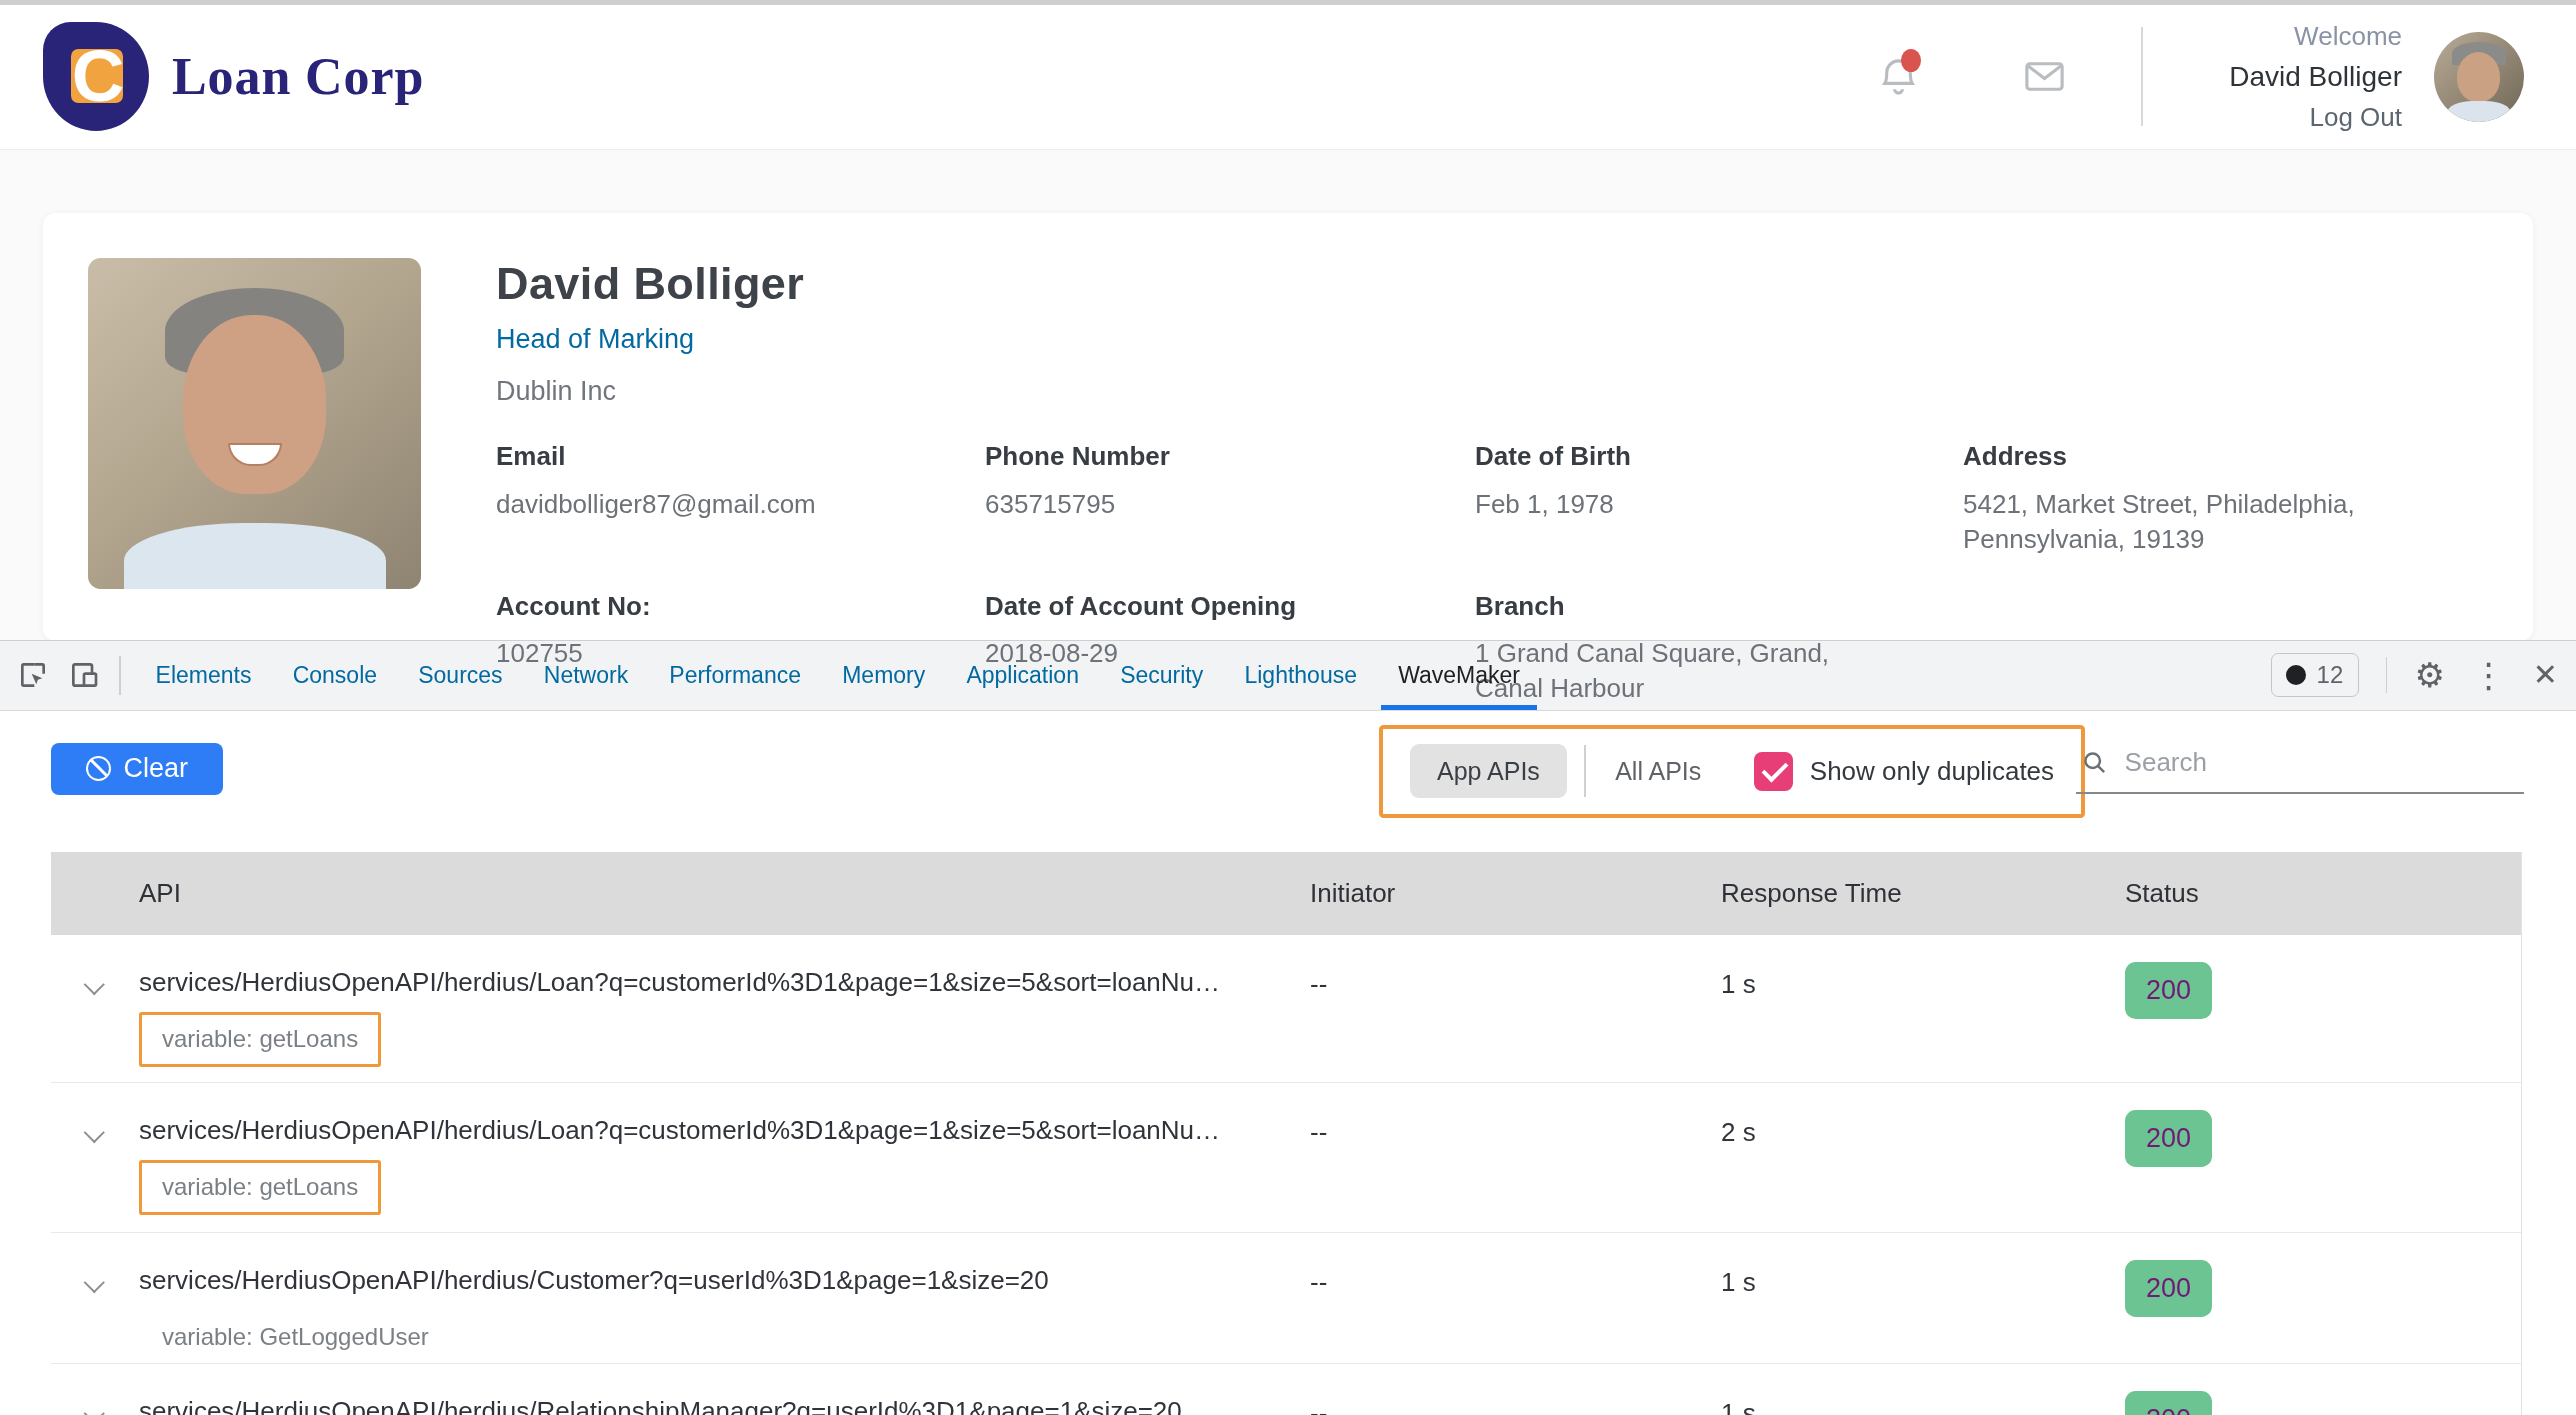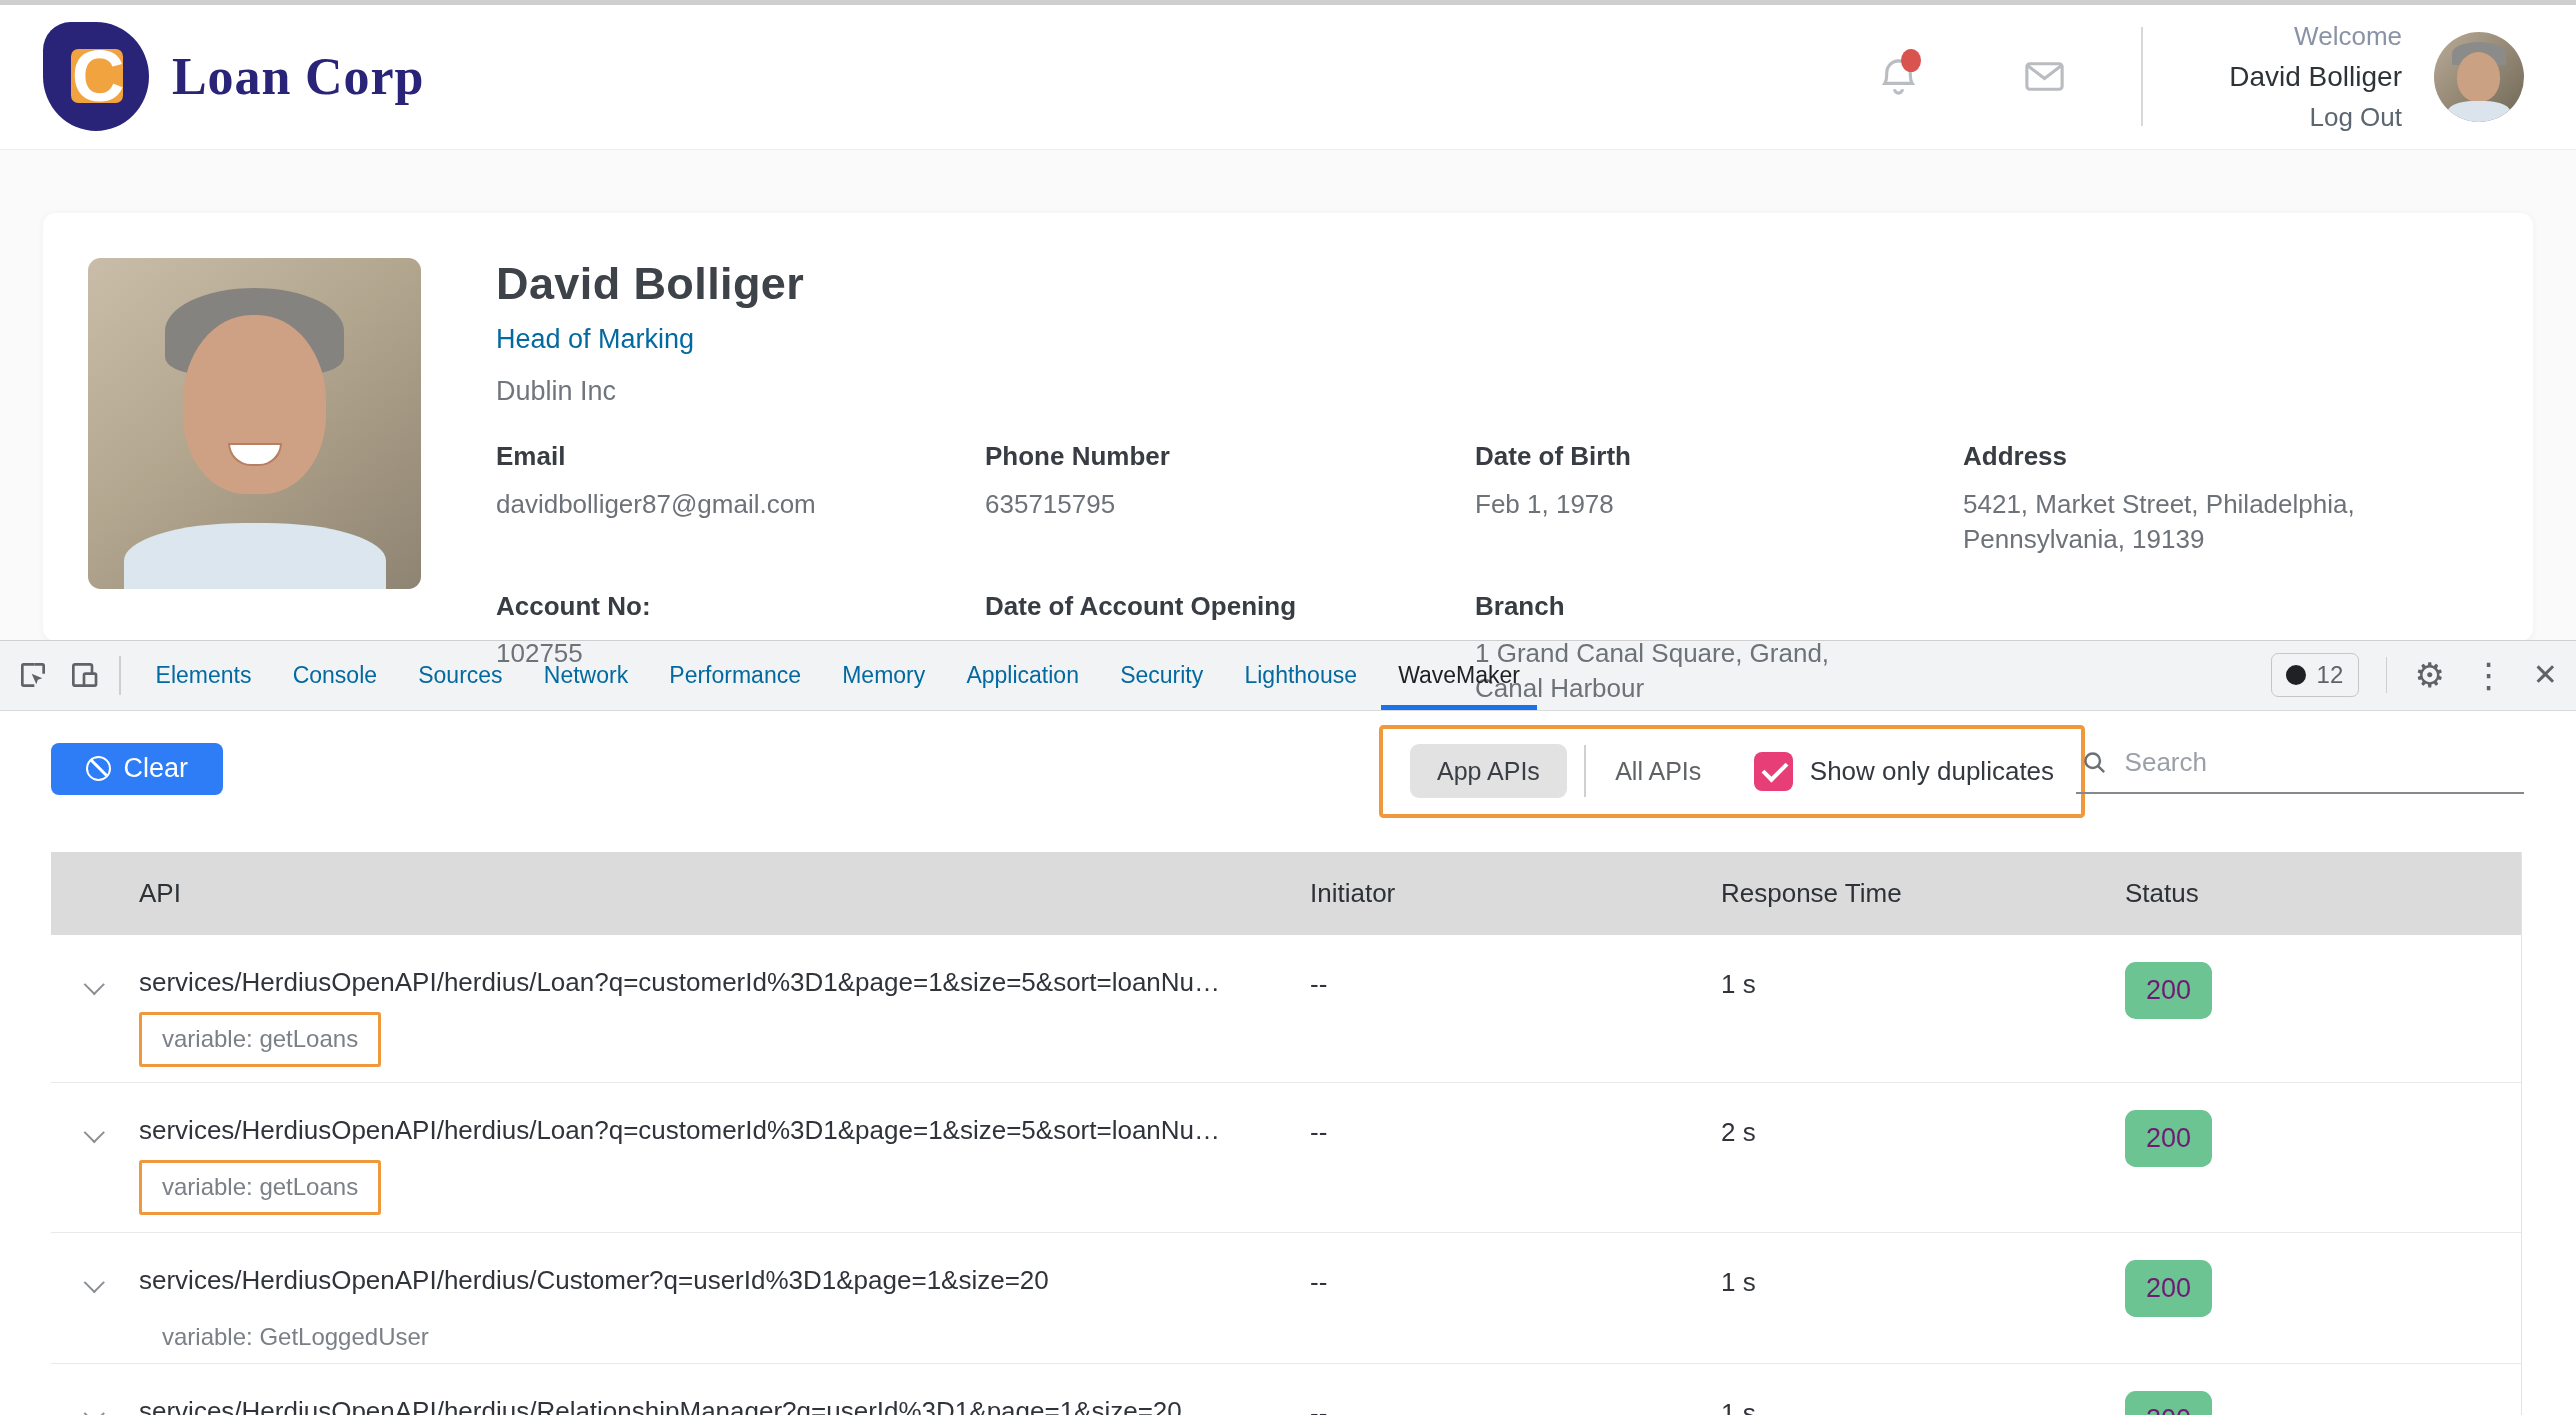--- a/index.html
+++ b/index.html
@@ -217,20 +217,21 @@
           <div>
             <div class="field-label">Address</div>
             <div class="field-value">5421, Market Street, Philadelphia, Pennsylvania, 19139</div>
           </div>
           <div>
             <div class="field-label">Account No:</div>
             <div class="field-value">102755</div>
           </div>
           <div>
             <div class="field-label">Date of Account Opening</div>
+            <div class="field-value">2018-08-29</div>
           </div>
           <div>
             <div class="field-label">Branch</div>
             <div class="field-value">1 Grand Canal Square, Grand, Canal Harbour</div>
           </div>
         </div>
       </div>
     </div>
   </section>
 

